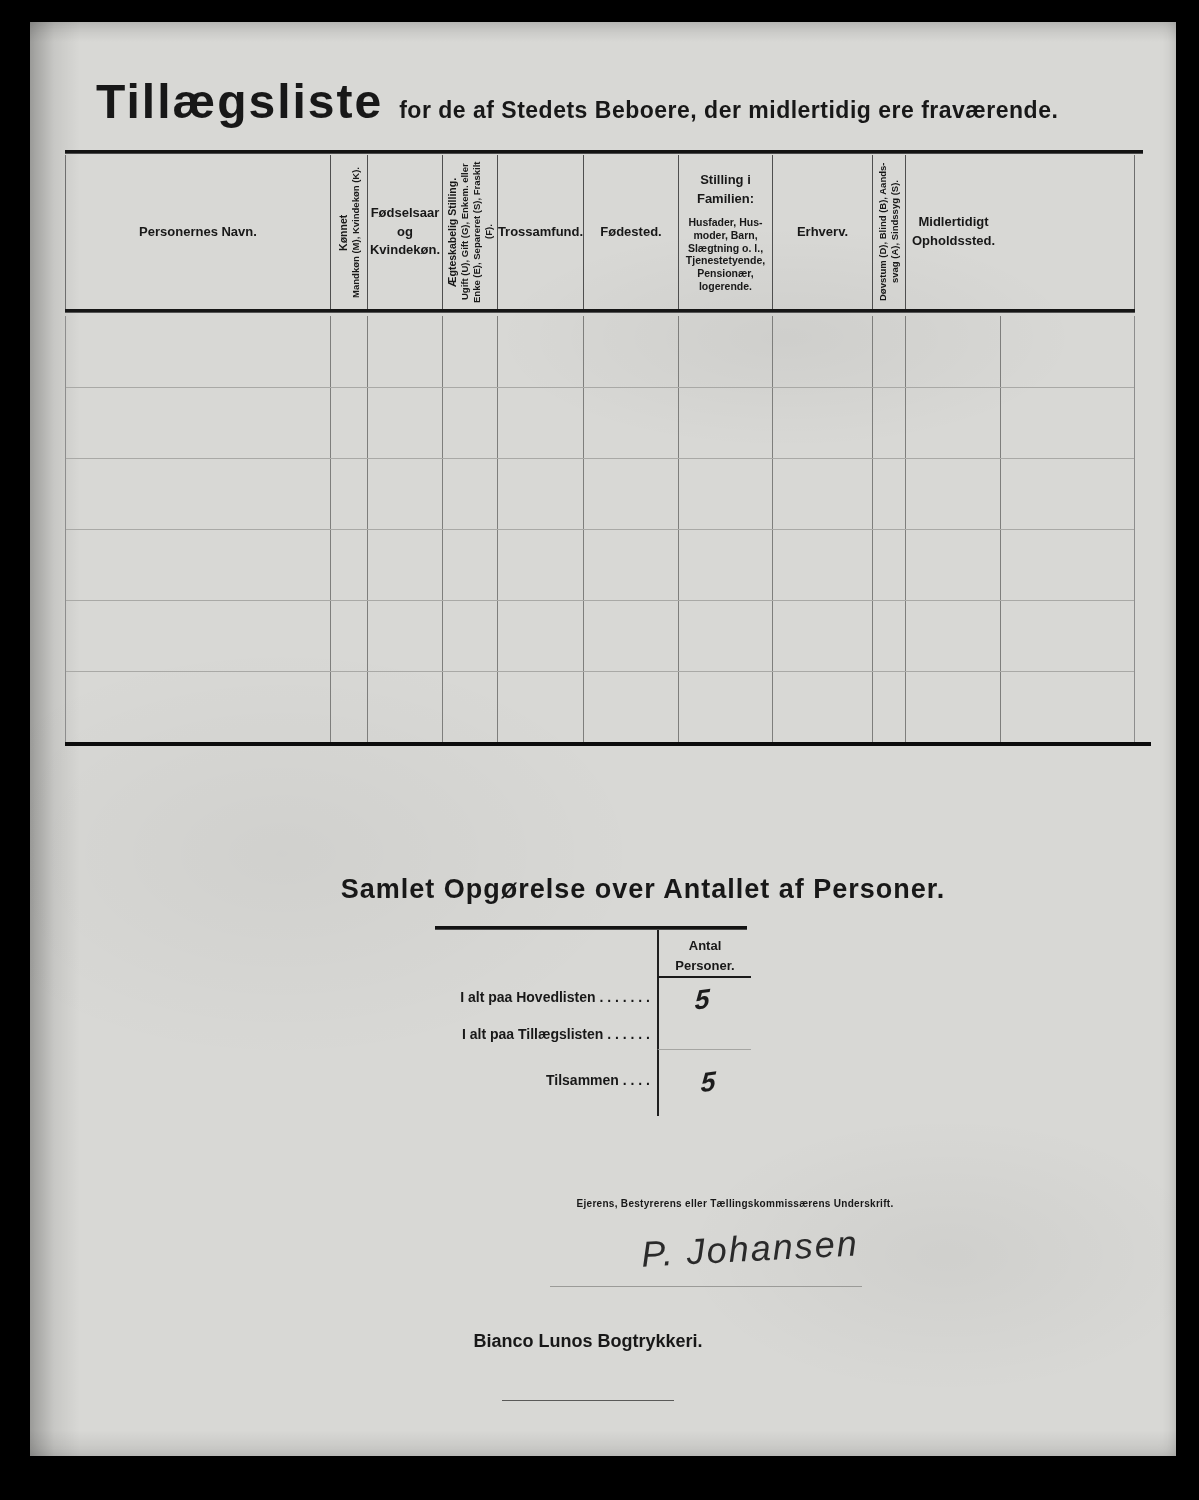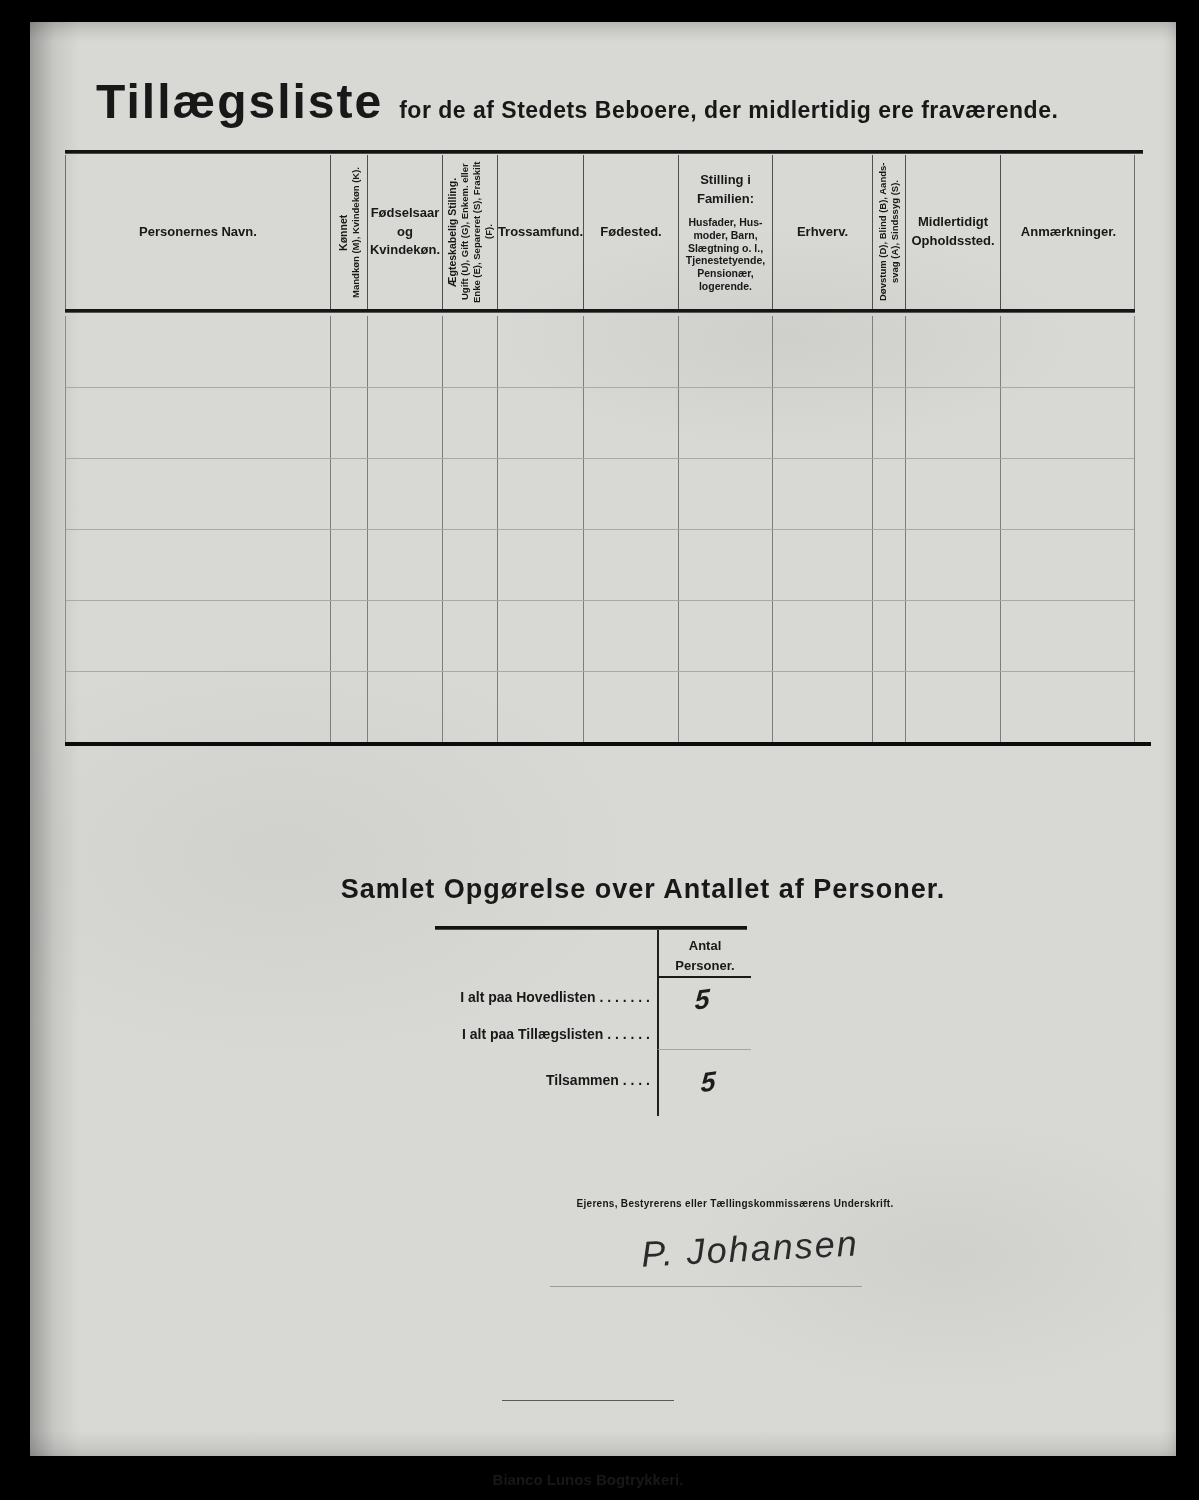--- a/index.html
+++ b/index.html
@@ -57,21 +57,21 @@
   .r3{height:50px;padding-top:22px;}
   .rext{height:16px;}
   .handwritten{font-style:italic;font-size:27px;font-weight:bold;color:#1c1c1c;display:inline-block;transform:rotate(-8deg) skewX(-10deg);padding-left:36px;line-height:1;}
   .r3 .handwritten{padding-left:42px;}
 
   .sig-label{position:absolute;left:430px;top:1176px;width:550px;text-align:center;font-weight:bold;font-size:10px;letter-spacing:0.3px;}
   .sig-script{position:absolute;left:555px;top:1206px;width:330px;text-align:center;font-style:italic;font-size:36px;color:#2a2a2a;transform:rotate(-3deg);letter-spacing:2px;}
   .sig-line{position:absolute;left:520px;top:1264px;width:312px;height:1px;background:#9b9b98;}
 
   .footer-rule{position:absolute;left:472px;top:1378px;width:172px;height:1px;background:#5a5a58;}
-  .footer-text{position:absolute;left:402px;top:1449px;width:312px;text-align:center;font-weight:bold;font-size:15px;}
+  .footer-text{position:absolute;left:402px;top:1309px;width:312px;text-align:center;font-weight:bold;font-size:18px;}
 </style>
 </head>
 <body>
 
 <div class="paper">
 
   <div class="title-row">
     <span class="title-main">Tillægsliste</span>
     <span class="title-sub">for de af Stedets Beboere, der midlertidig ere fraværende.</span>
   </div>
@@ -128,23 +128,20 @@
       <div class="rot-wrap">
           <div class="rot">
         <div class="rot-sub">Døvstum (D), Blind (B), Aands-svag (A), Sindssyg (S).</div>
       </div>
         </div>
     </div>
     <div class="tcell">
       <span class="hdr-label">Midlertidigt
 Opholdssted.</span>
     </div>
-    <div class="tcell">
-      <span class="hdr-label">Anmærkninger.</span>
-    </div>
   </div>
 
   <div class="rule-headbottom"></div>
 
   <div class="tbody">
       <div class="b-row cols">
         <div class="tcell"></div>
         <div class="tcell"></div>
         <div class="tcell"></div>
         <div class="tcell"></div>

